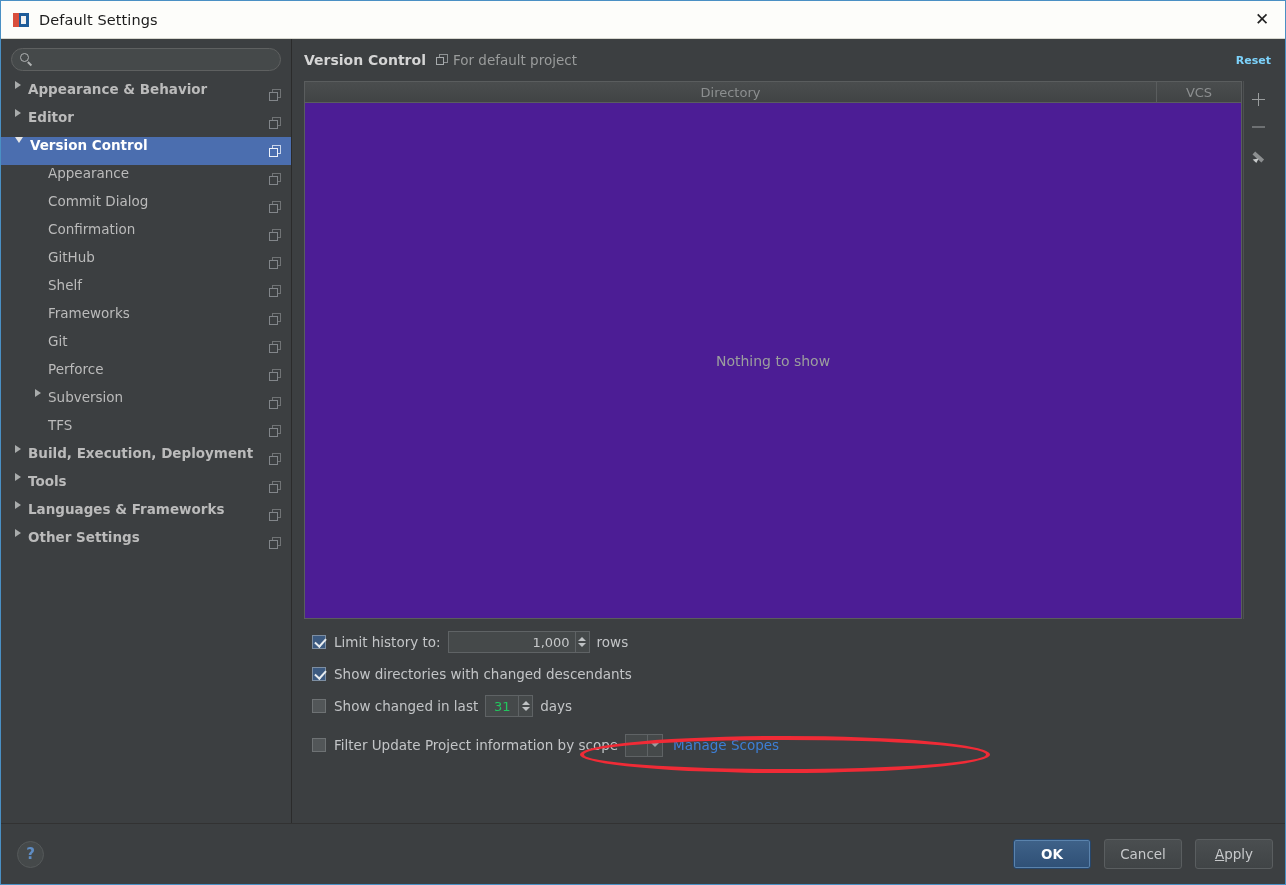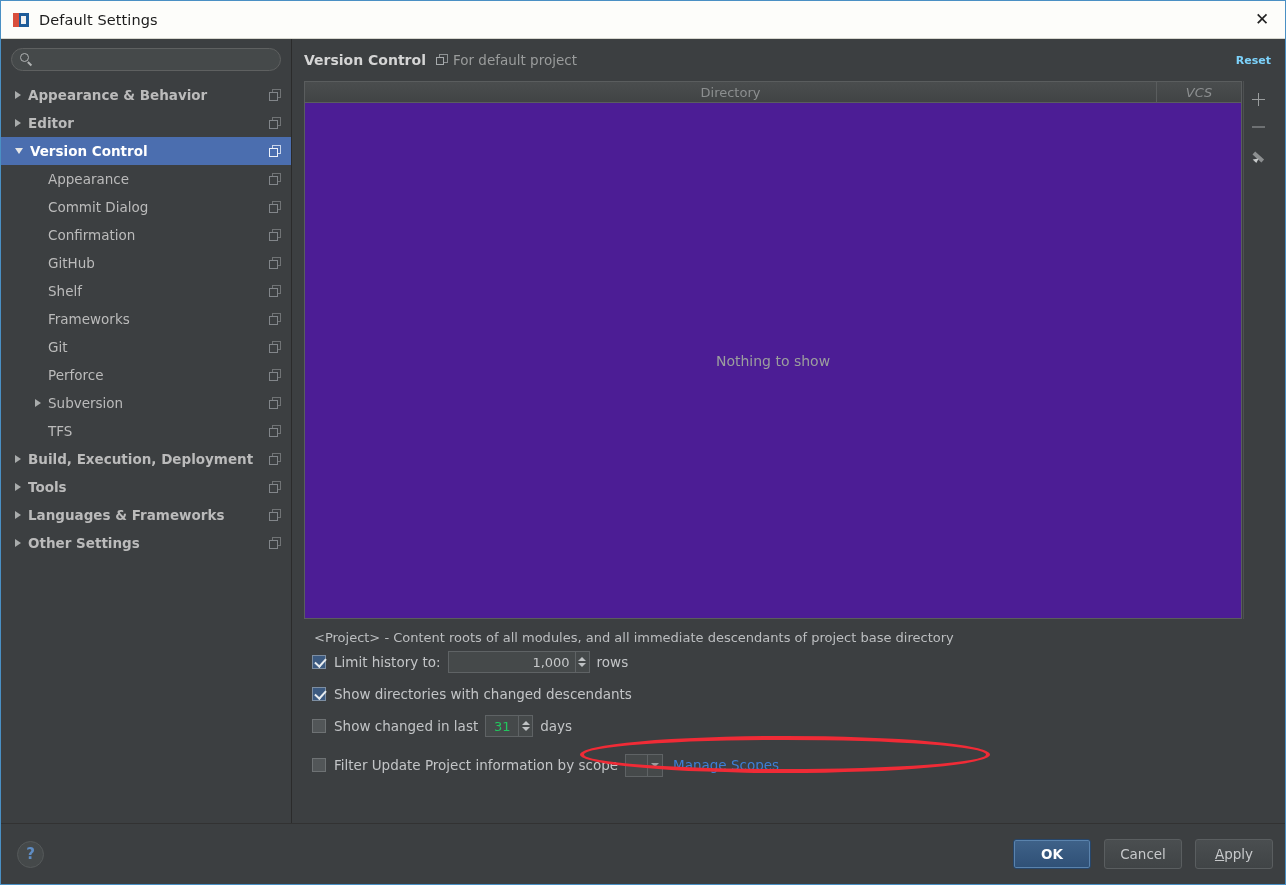--- a/index.html
+++ b/index.html
@@ -77,21 +77,21 @@
     position:absolute; left:7.5px; top:7.5px; width:5px; height:1.6px;
     background:#b0b3b3; transform: rotate(45deg); transform-origin: left center;
   }
   #search-input {
     flex:1 1 auto; border:0; outline:0; background:transparent;
     color:#bbbbbb; font-size:12.5px; font-family: inherit;
     padding:0;
   }
   #tree { flex: 1 1 auto; overflow: hidden; padding-top: 2px; }
   .tree-row {
-    height: 28px; display: flex; align-items: center;
+    height: 28px; display: flex; 
     padding-right: 8px; position: relative;
     color: #bbbbbb; font-size: 13.5px;
   }
   .tree-row.selected { background: #4b6eaf; color: #ffffff; }
   .tree-row .arrow {
     width: 0; height: 0; flex: 0 0 auto; margin-right: 7px;
   }
   .tree-row .arrow.right {
     border-left: 6px solid #a9acac;
     border-top: 4.5px solid transparent;
@@ -164,21 +164,21 @@
   }
   #th-dir {
     flex: 1 1 auto;
     display:flex; align-items:center; justify-content:center;
     color:#8c8f90; font-size:13px;
     border-right: 1px solid #5a5d5e;
   }
   #th-vcs {
     width: 84px; flex: 0 0 84px;
     display:flex; align-items:center; justify-content:center;
-    color:#8c8f90; font-size:13px;font-style:italic;
+    color:#8c8f90; font-size:13px;
   }
   #table-body {
     flex:1 1 auto; display:flex; align-items:center; justify-content:center;
     color:#9b9e9e; font-size:14px;
     background:#4c1d95;
   }
   #table-toolbar {
     width: 30px; flex: 0 0 30px;
     margin-left: 1px;
     border-left: 1px solid #4e5152;
@@ -509,21 +509,20 @@
               <span class="ic-pencil">
                 <span class="body"></span>
                 <span class="tip"></span>
               </span>
             </div>
         </div>
       </div>
 
       <div id="options">
 
-        <div id="proj-note">&lt;Project&gt; - Content roots of all modules, and all immediate descendants of project base directory</div>
 
         <div class="opt-row">
           <span class="cb checked"></span>
           <span class="cb-label">Limit history to:</span>
           <span class="spinner">
             <span class="spin-field wide">1,000</span>
             <span class="spin-arrows">
               <span class="up"></span>
               <span class="dn"></span>
             </span>

